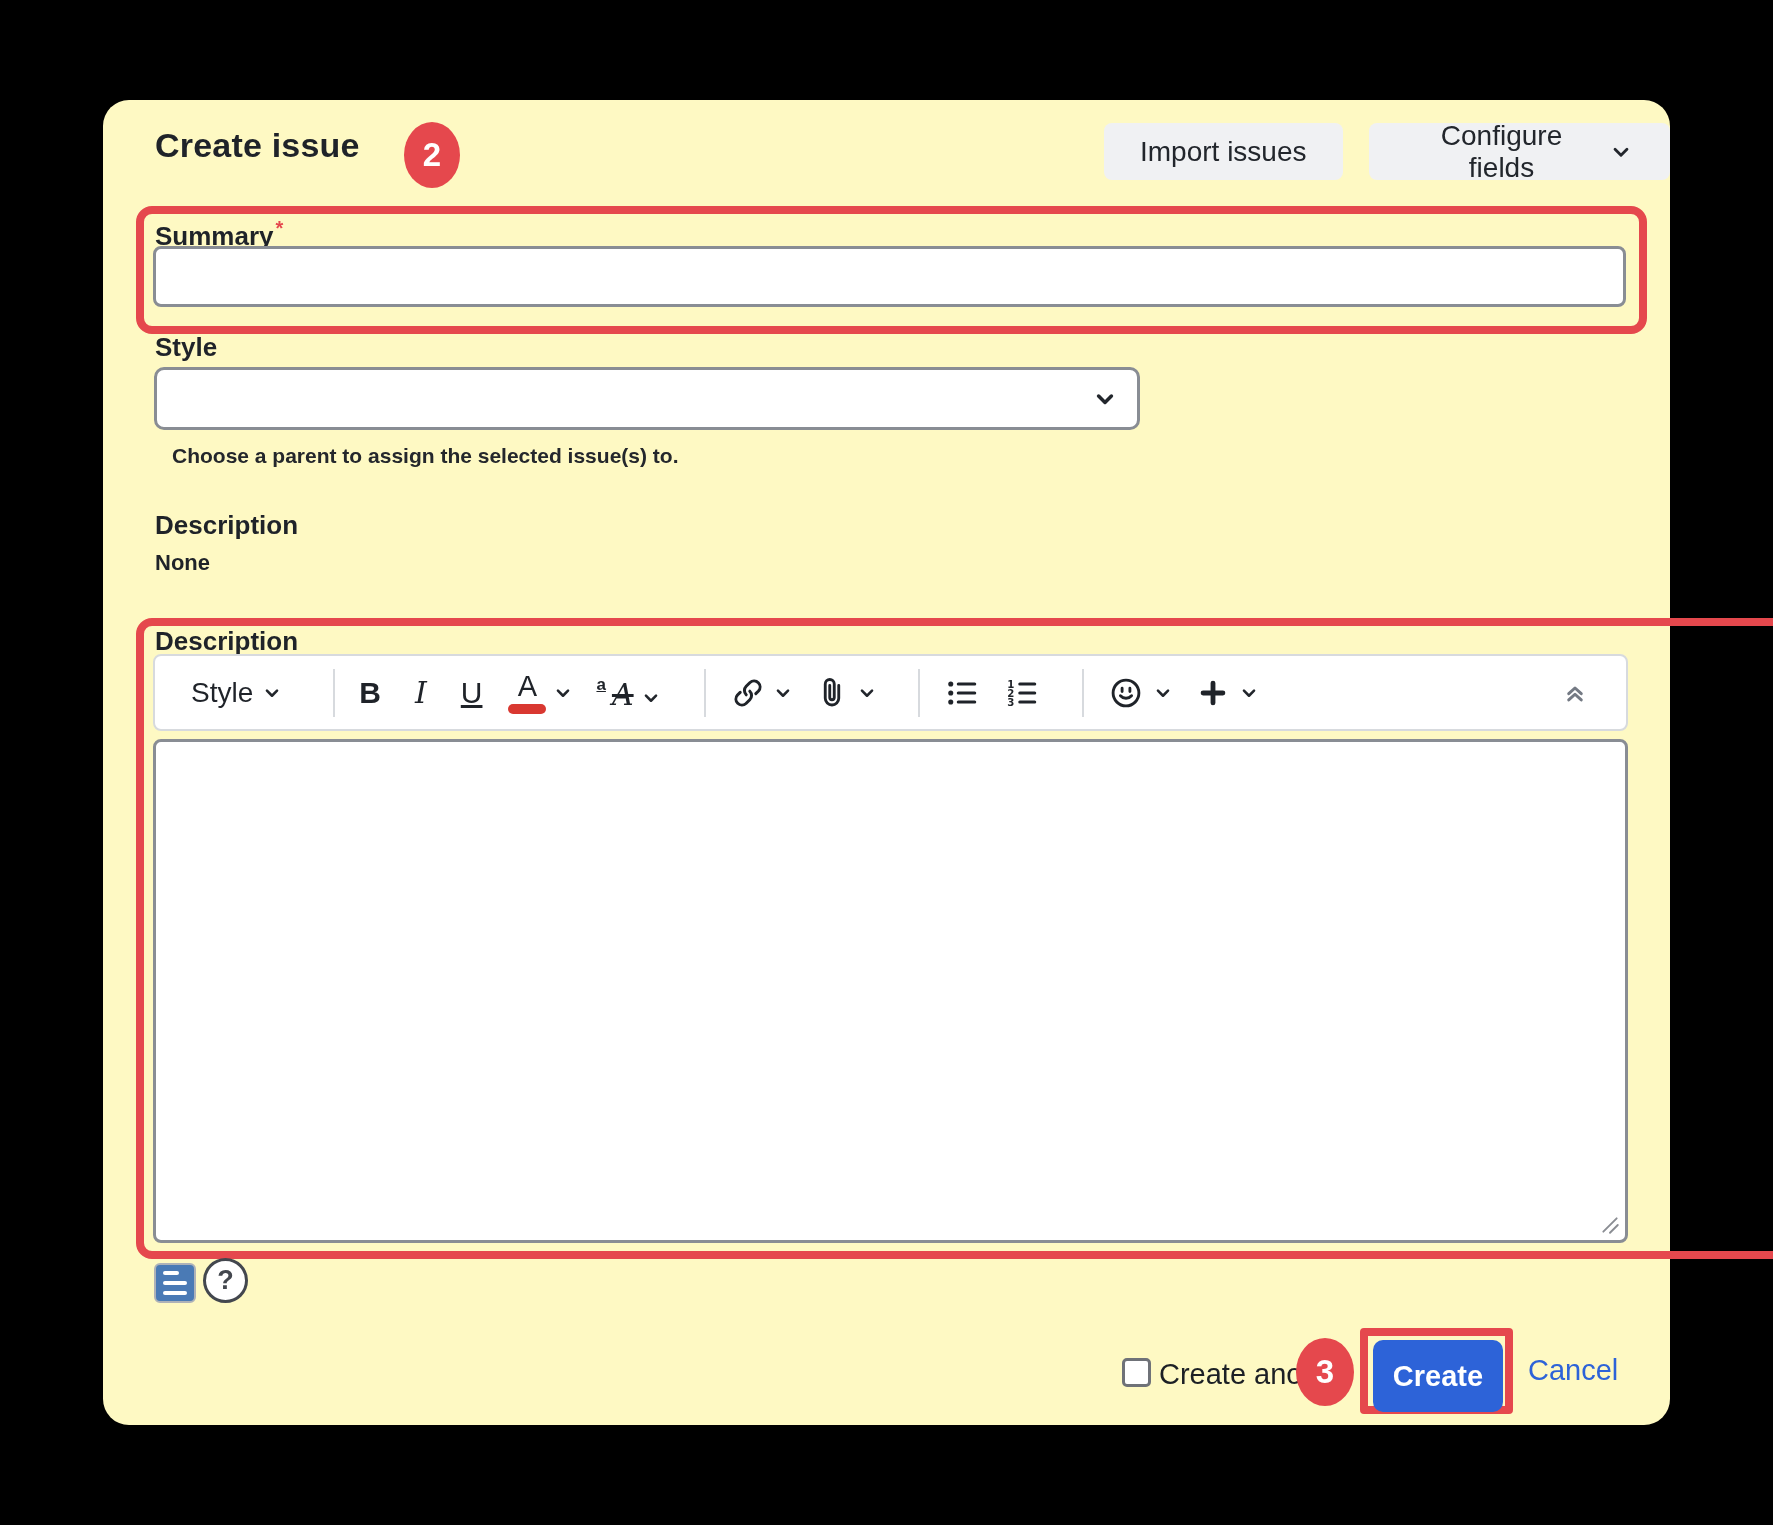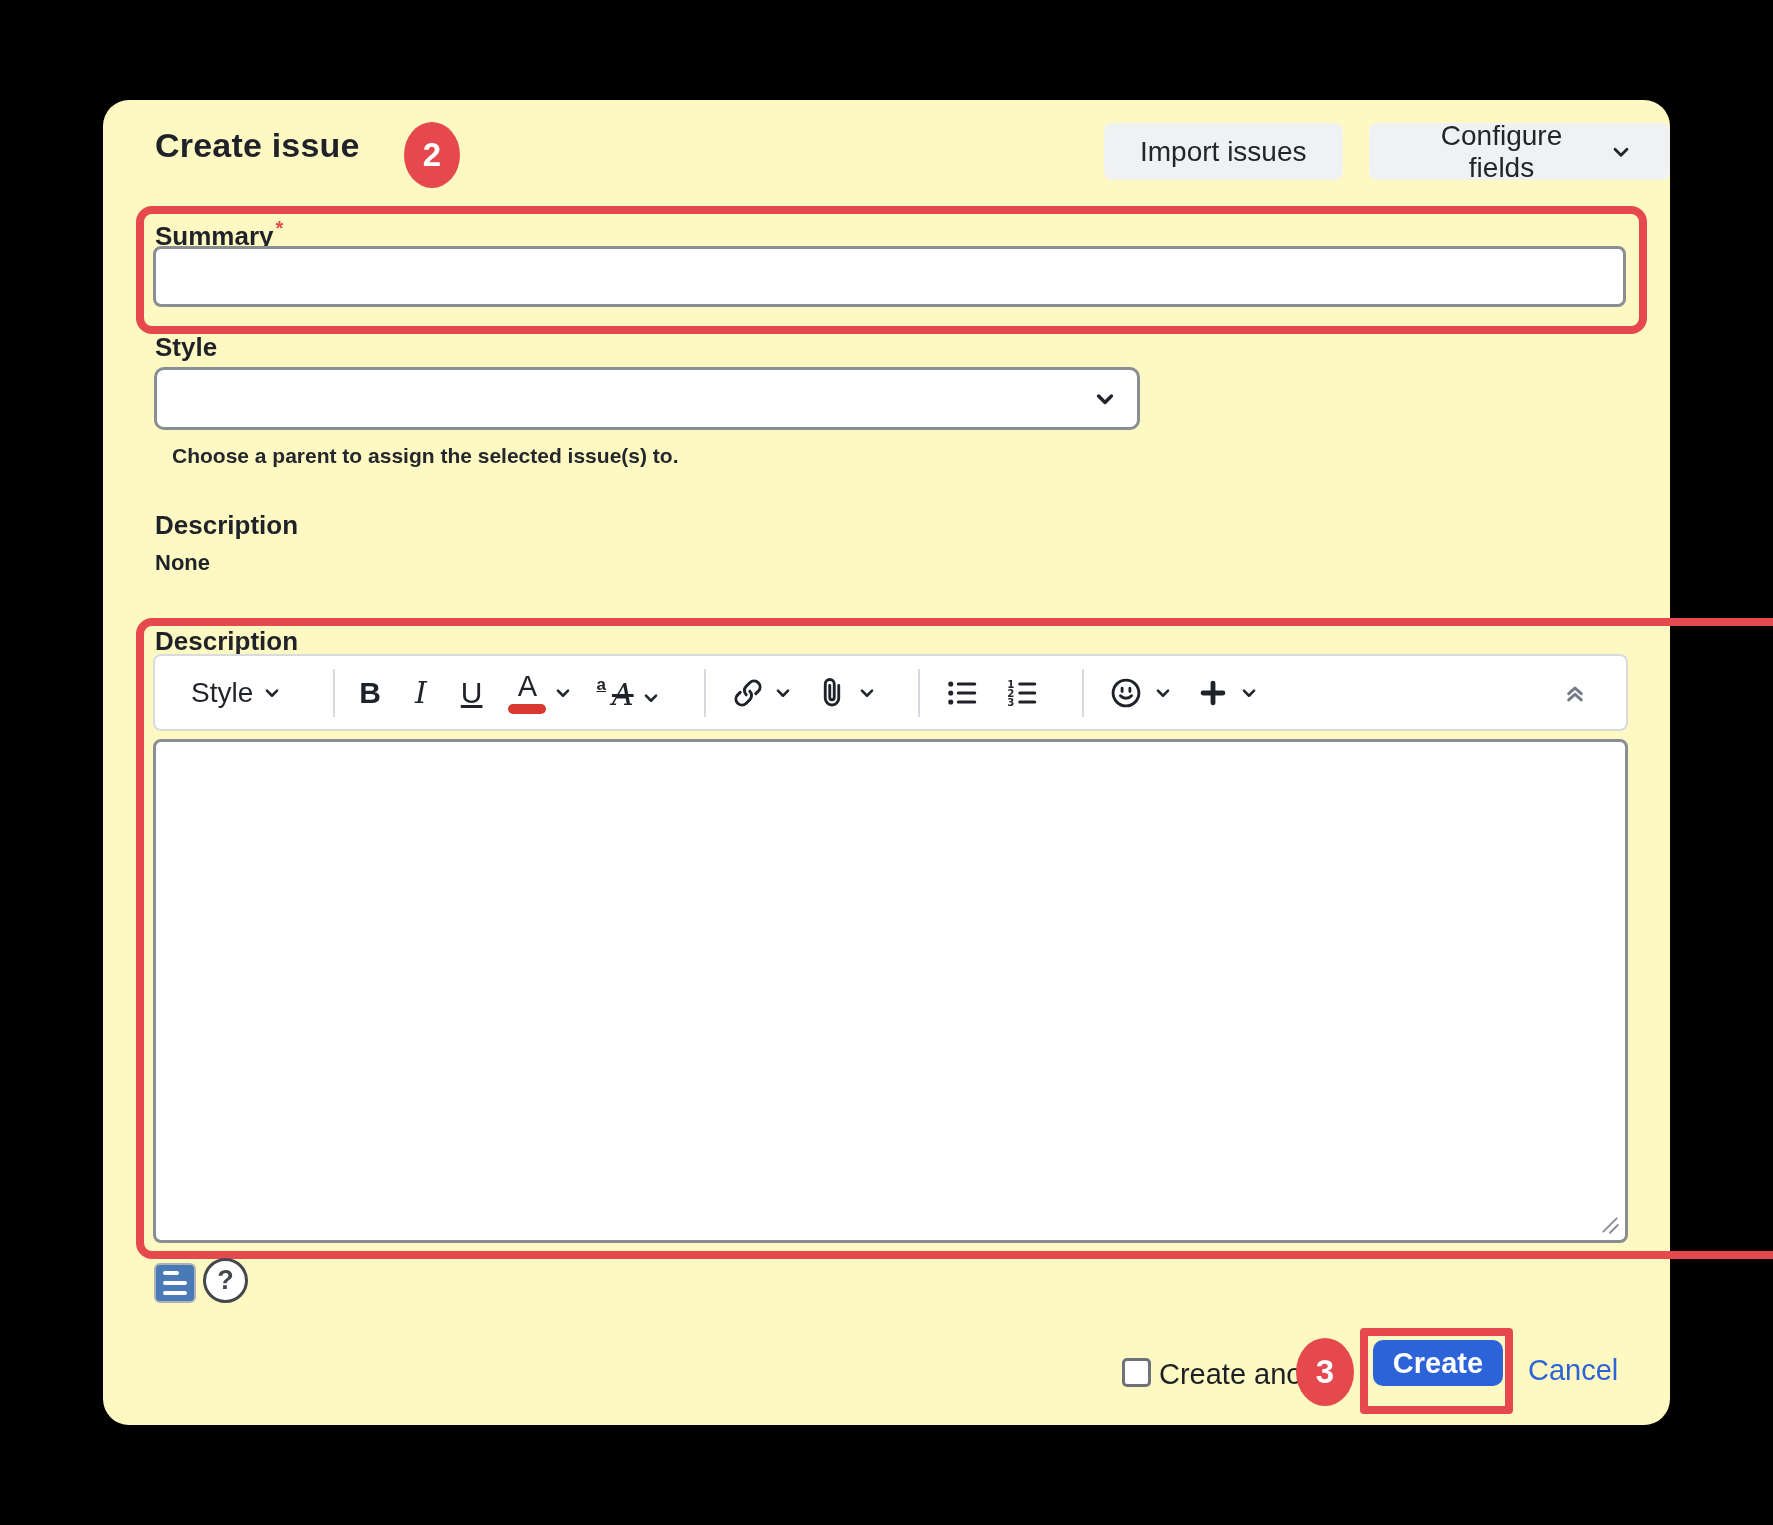--- a/index.html
+++ b/index.html
@@ -83,21 +83,21 @@
                flex-direction:column;justify-content:space-between;cursor:pointer}
   .markup-icon .bar{height:4px;background:#fff;border-radius:2px}
   .markup-icon .b1{width:16px}.markup-icon .b2{width:24px}.markup-icon .b3{width:24px}
   .help-icon{position:absolute;left:100px;top:1158px;width:45px;height:45px;border:3.5px solid #43474E;
              border-radius:50%;display:flex;align-items:center;justify-content:center;
              font-size:27px;font-weight:700;color:#43474E;cursor:pointer;background:#fff}
 
   .checkbox{position:absolute;left:1019px;top:1258px;width:29px;height:29px;border:3px solid #6F7278;
             border-radius:5px;background:#fff;cursor:pointer}
   .another-label{position:absolute;left:1056px;top:1258px;font-size:29px;color:#1C2025;white-space:nowrap;z-index:2}
-  .create-btn{position:absolute;left:1270px;top:1240px;width:130px;height:46px;background:#2D63D8;
+  .create-btn{position:absolute;left:1270px;top:1240px;width:130px;height:72px;background:#2D63D8;
               border:none;border-radius:10px;color:#fff;font-family:inherit;font-size:29px;
               font-weight:600;cursor:pointer;z-index:5}
   .cancel-link{position:absolute;left:1425px;top:1254px;font-size:29px;font-weight:500;color:#2D63D8;
                text-decoration:none;cursor:pointer;z-index:5}
 
   svg{display:block}
 </style>
 </head>
 <body>
 

